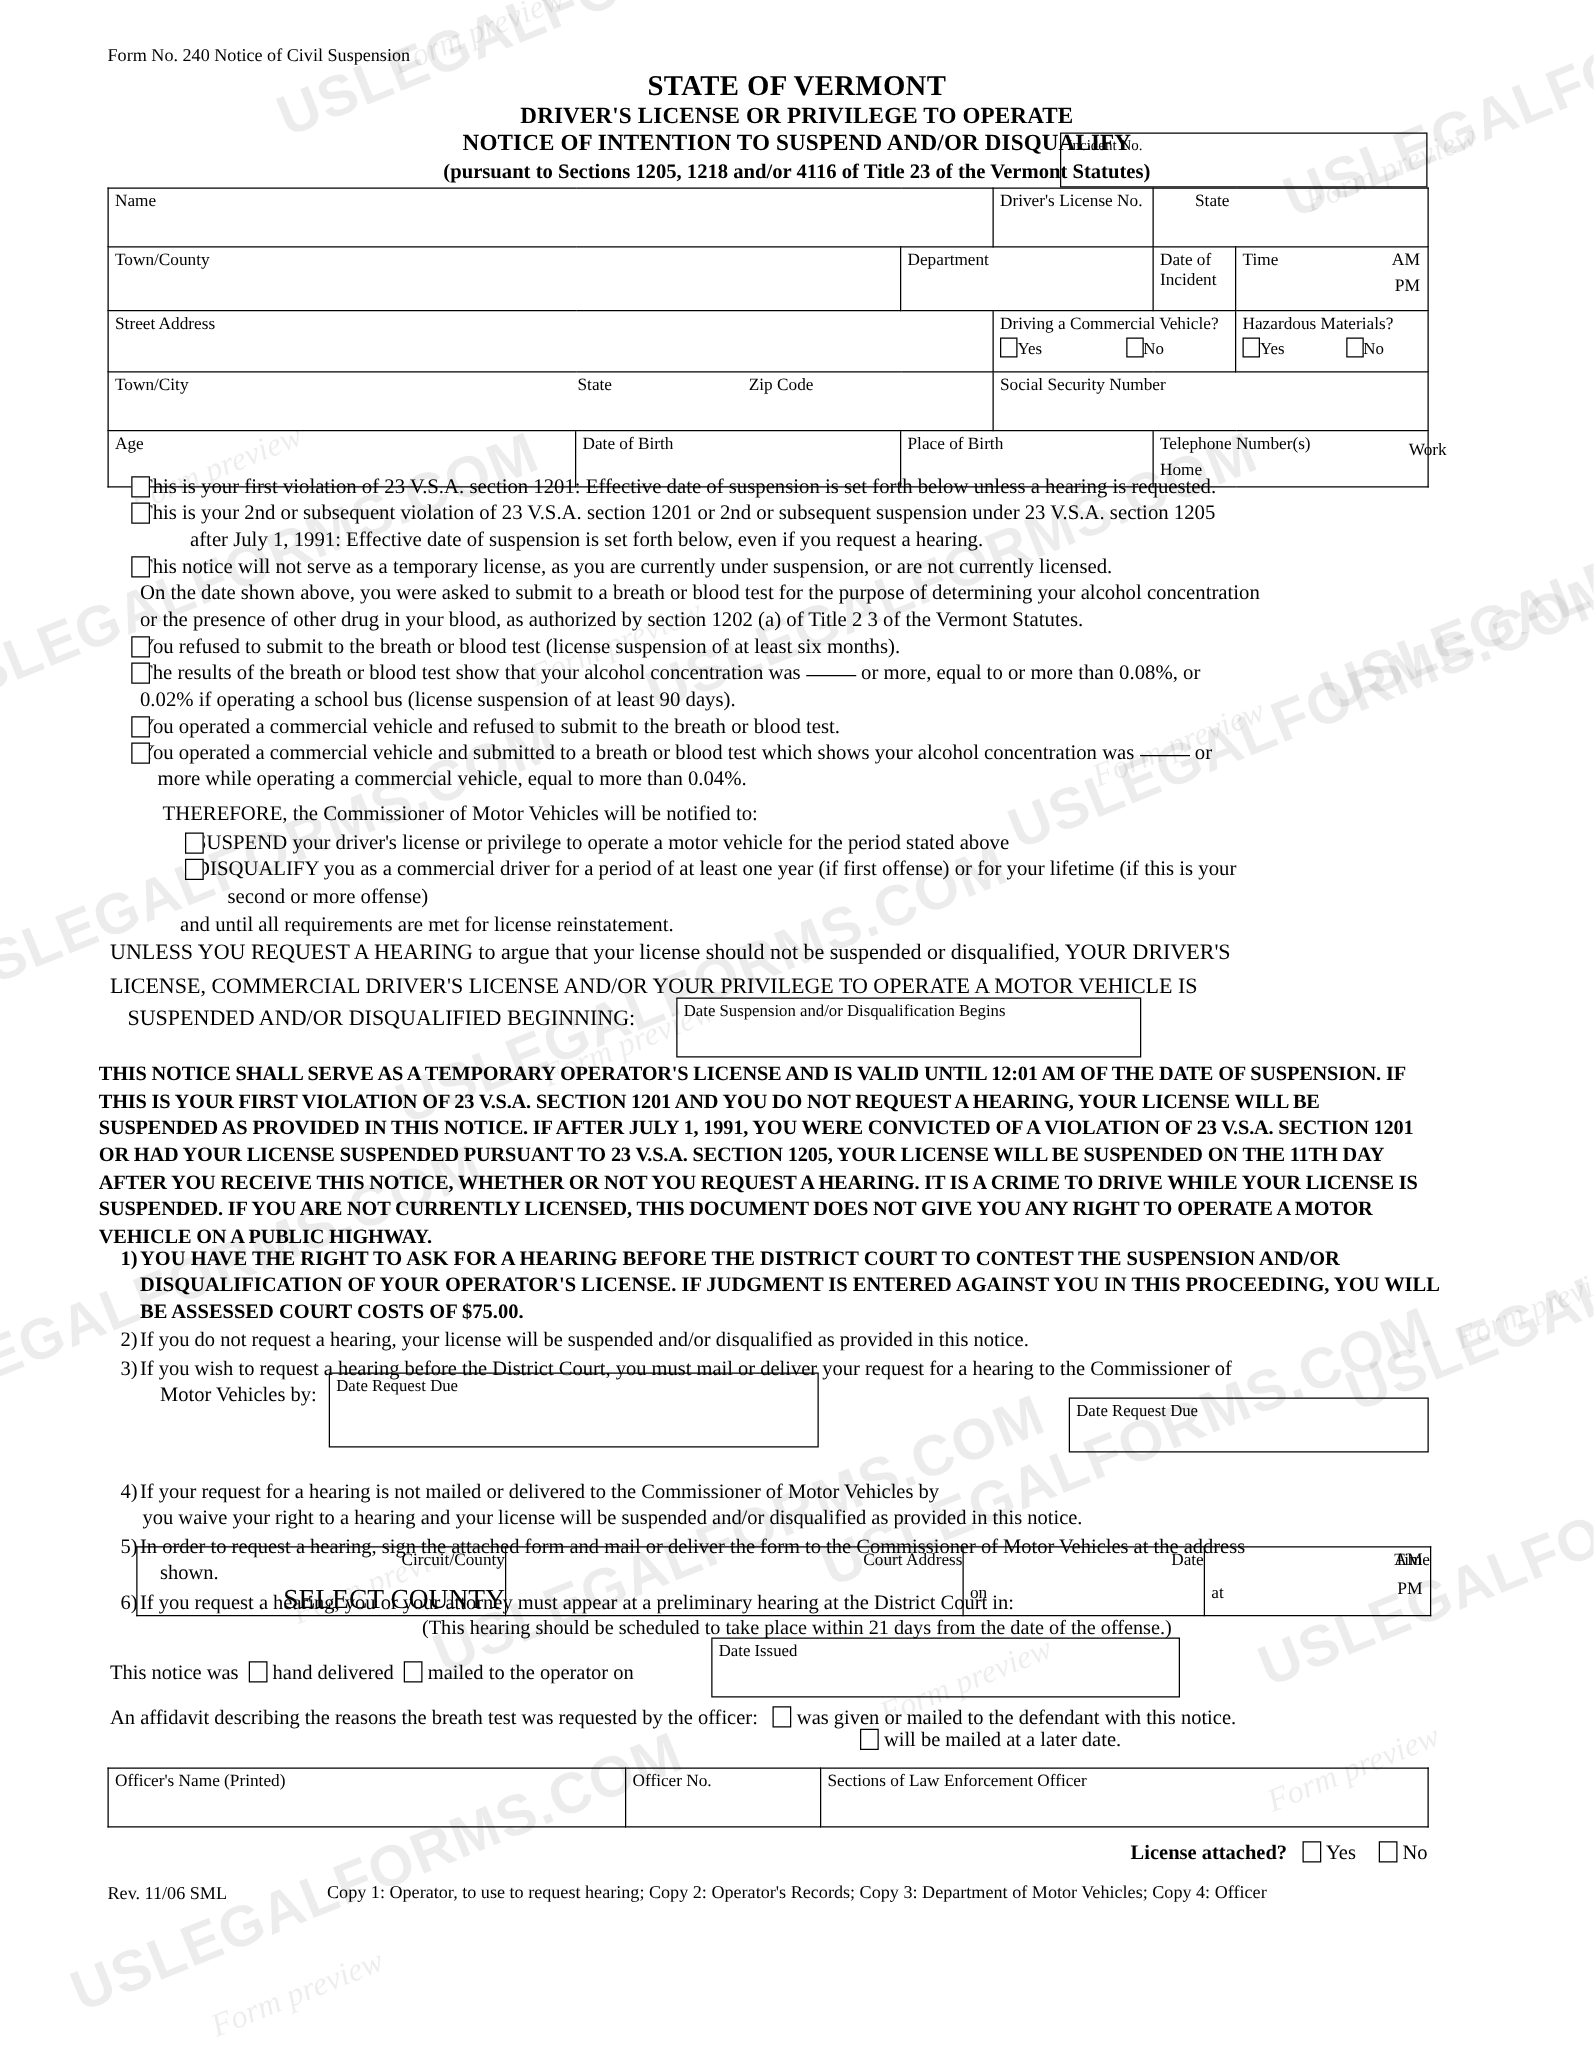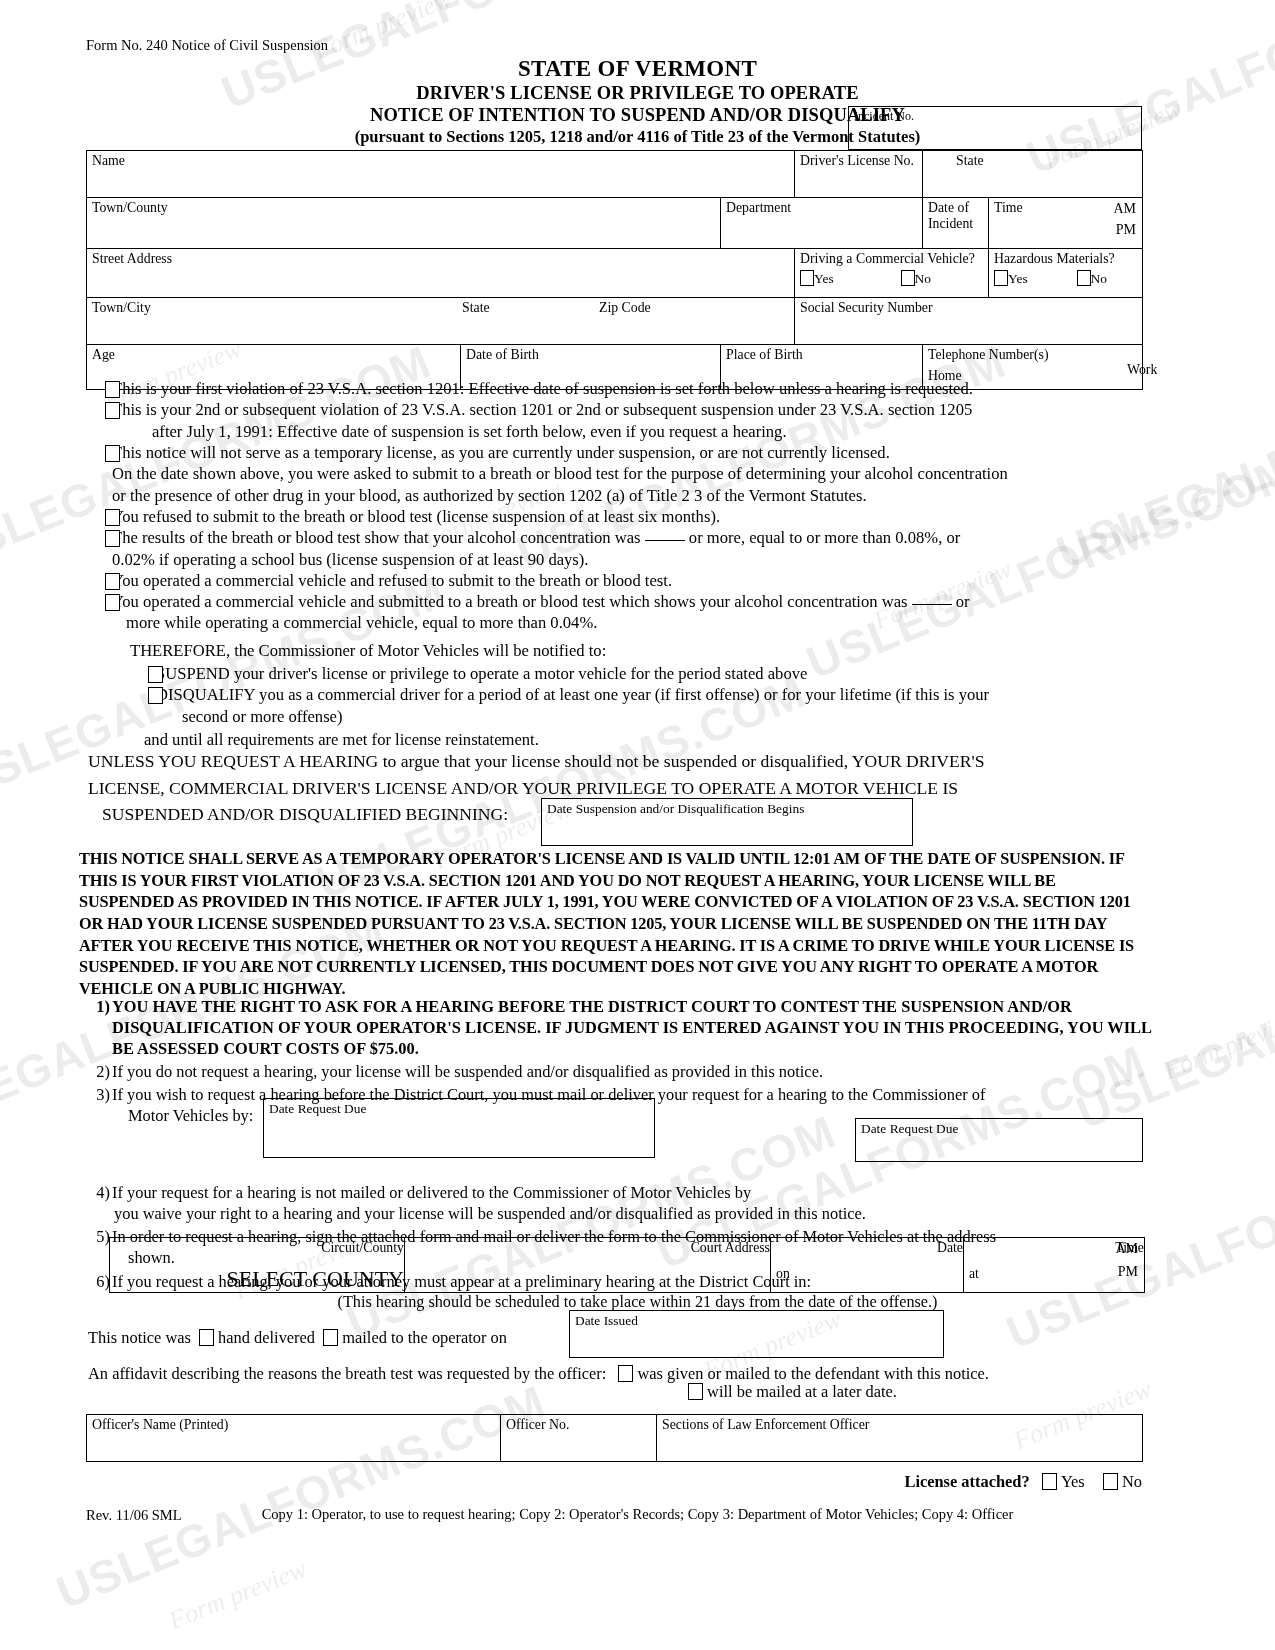--- a/index.html
+++ b/index.html
@@ -434,21 +434,21 @@
         </td>
         <td colspan="3"><span>Social Security Number</span></td>
       </tr>
       <tr>
         <td style="height:42px;width:112px"><span>Age</span></td>
         <td><span>Date of Birth</span></td>
         <td colspan="2"><span>Place of Birth</span></td>
         <td colspan="2">
           <span>Telephone Number(s)</span>
           <span style="position:absolute;left:5px;top:23px">Home</span>
-          <span style="position:absolute;left:204px;top:17px">Work</span>
+          <span style="position:absolute;left:204px;top:7px">Work</span>
         </td>
       </tr>
     </tbody>
       </table>
 
     <div class="stmts">
 
       <div class="stmt">
         <span class="cbx cb"></span>
         <span>This is your first violation of 23 V.S.A. section 1201: Effective date of suspension is set forth below unless a hearing is requested.</span>

